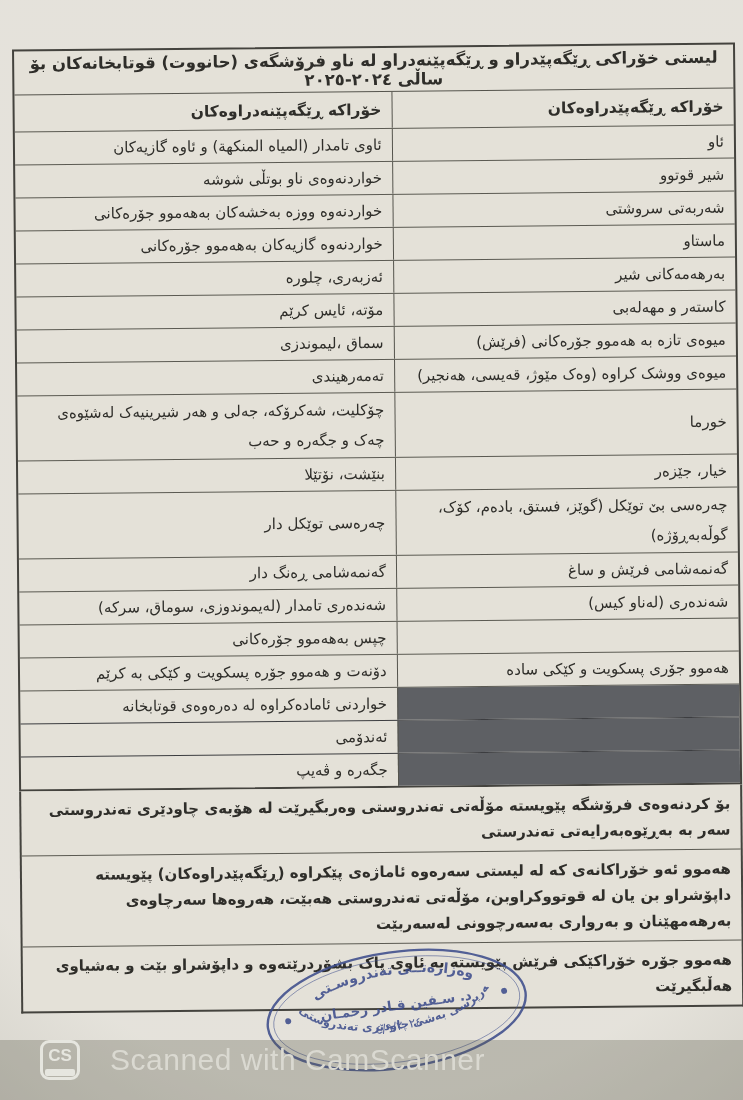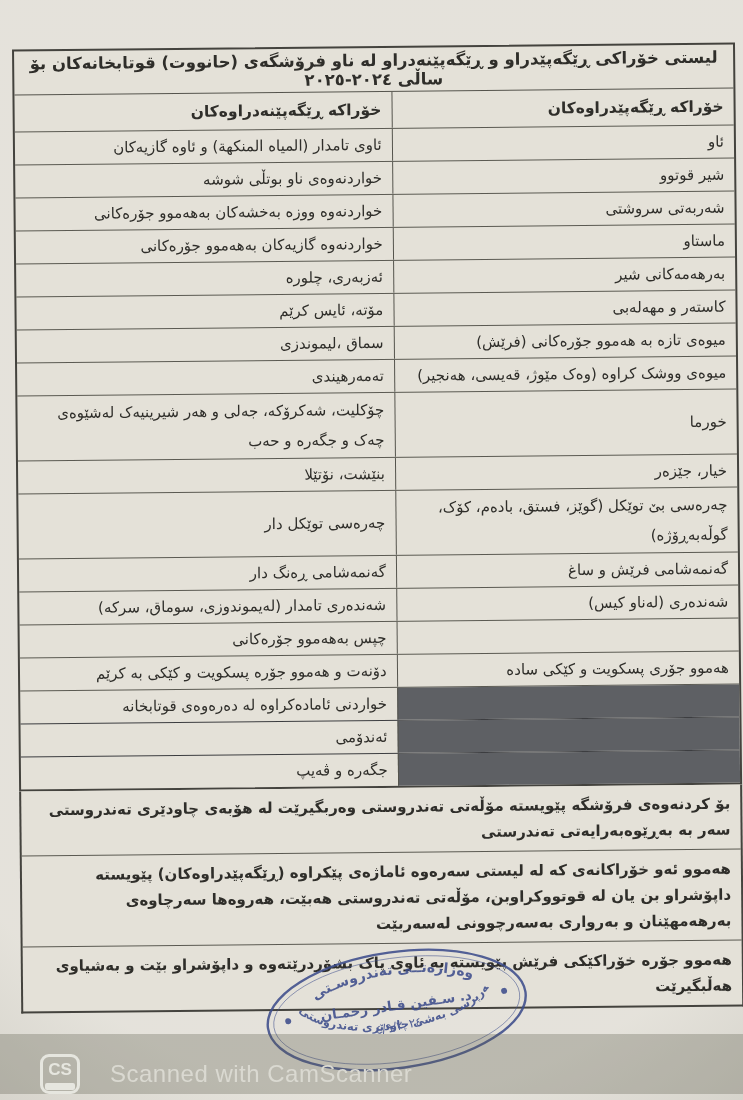--- a/index.html
+++ b/index.html
@@ -55,42 +55,42 @@
   .note:last-child { border-bottom: none; }
   .n-wrap { border-bottom: 2px solid #44433e; border-top: none; }
 
   
   .stamp {
     position: absolute; left: 262px; top: 948px; width: 270px; height: 128px;
     transform: rotate(-8deg); opacity: 0.88; z-index: 2;
   }
   
   .cs-bar {
-    position: absolute; left: 0; right: 0; bottom: 6px; height: 60px;
+    position: absolute; left: 0; right: 0; bottom: 0; height: 60px;
     background: rgba(88,88,74,0.30); z-index: 3;
-    display: flex; align-items: flex-end;
+    display: flex; align-items: flex-start;
   }
   .cs-icon {
     width: 40px; height: 40px; margin-right: 30px; margin-left: 12px; 
     position: relative; flex: 0 0 40px;
   }
   .cs-box {
     position: absolute; inset: 0;
     border: 3px solid #e6e6df; border-radius: 9px;
     color: #e6e6df; font-weight: bold; font-size: 17px;
     display: flex; justify-content: center; padding-top: 3px;
     font-family: "Liberation Sans", sans-serif;
   }
   .cs-bed {
     position: absolute; left: 5px; right: 5px; bottom: 4px; height: 7px;
     background: #e6e6df; border-radius: 2px;
   }
   .cs-text {
     font-family: "Liberation Sans", sans-serif;
-    font-size: 24px; color: #dad9d1; margin-right: 16px;
+    font-size: 30px; color: #dad9d1; margin-right: 16px;
     letter-spacing: 0.5px; direction: ltr;
   }
   .cs-inner { direction: ltr; display: flex; align-items: center; width: 100%; padding-left: 28px; }
 </style>
 </head>
 <body>
 
 <div class="paper"></div>
 
 <div class="doc">

